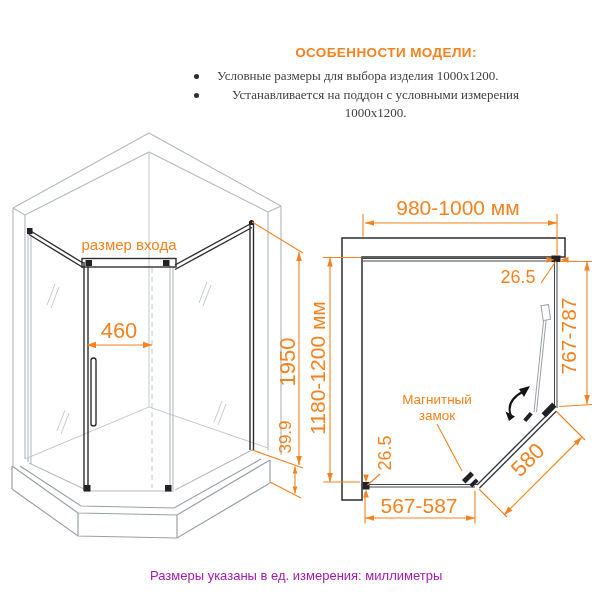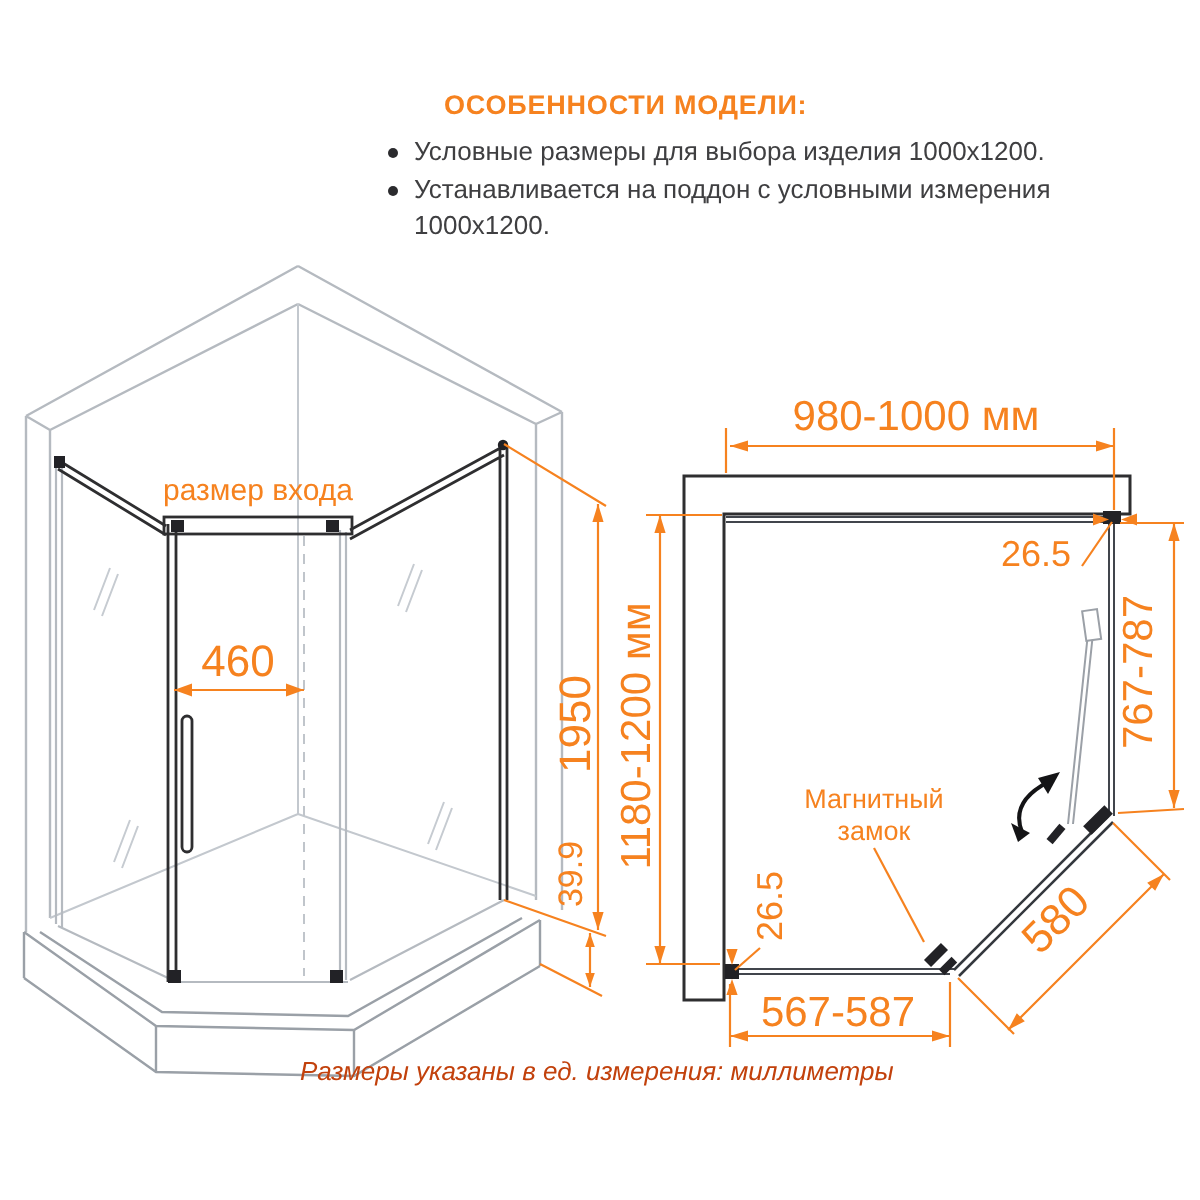--- a/index.html
+++ b/index.html
@@ -5,33 +5,33 @@
   :root{
     --accent:#F6821F;
     --dark-line:#2E2E30;
     --mid-line:#55595F;
     --light-line:#B5BAC0;
     --tray-line:#9AA0A7;
     --text:#3F3F41;
   }
   html,body{margin:0;padding:0;background:#fff;}
   #canvas{position:relative;width:600px;height:600px;background:#fff;overflow:hidden;
-          font-family:"Liberation Sans",sans-serif;}
+          font-family:"Liberation Sans",sans-serif;text-align:center;}
   
   .features{position:absolute;left:190px;top:45px;width:360px;color:var(--text);}
   .features h2{margin:0 0 7px 32px;font-size:13.5px;font-weight:bold;letter-spacing:.4px;
                color:var(--accent);}
   .features ul{list-style:none;margin:0;padding:0;width:344px;}
   .features li{display:flex;align-items:flex-start;padding-left:4px;font-size:13px;
                line-height:18.5px;}
   .features .dot{flex:0 0 5px;width:5px;height:5px;border-radius:50%;background:#2b2b2e;
                  margin-top:7px;}
-  .features .btxt{margin-left:8px;}
+  .features .btxt{margin-left:18px;font-family:Liberation Serif, serif;}
   
-  .footnote{position:absolute;left:150px;top:528px;font-size:13px;color:#c2410c;font-style:italic;}
+  .footnote{position:absolute;left:150px;top:568px;font-size:13px;color:#a21caf;}
   
   .drw{position:absolute;}
   .w-light{stroke:var(--light-line);stroke-width:1.2;fill:none;}
   .w-lighter{stroke:#C3C8CE;stroke-width:1;fill:none;}
   .tray{stroke:var(--tray-line);stroke-width:1.2;fill:none;}
   .g-light{stroke:var(--light-line);stroke-width:1.1;fill:none;}
   .g-streak{stroke:#C6CBD1;stroke-width:1;fill:none;}
   .g-dash{stroke:#C0C5CB;stroke-width:1;fill:none;stroke-dasharray:5 4;}
   .f-dark{stroke:var(--dark-line);stroke-width:1.4;fill:none;}
   .f-fill{fill:#222226;stroke:none;}

